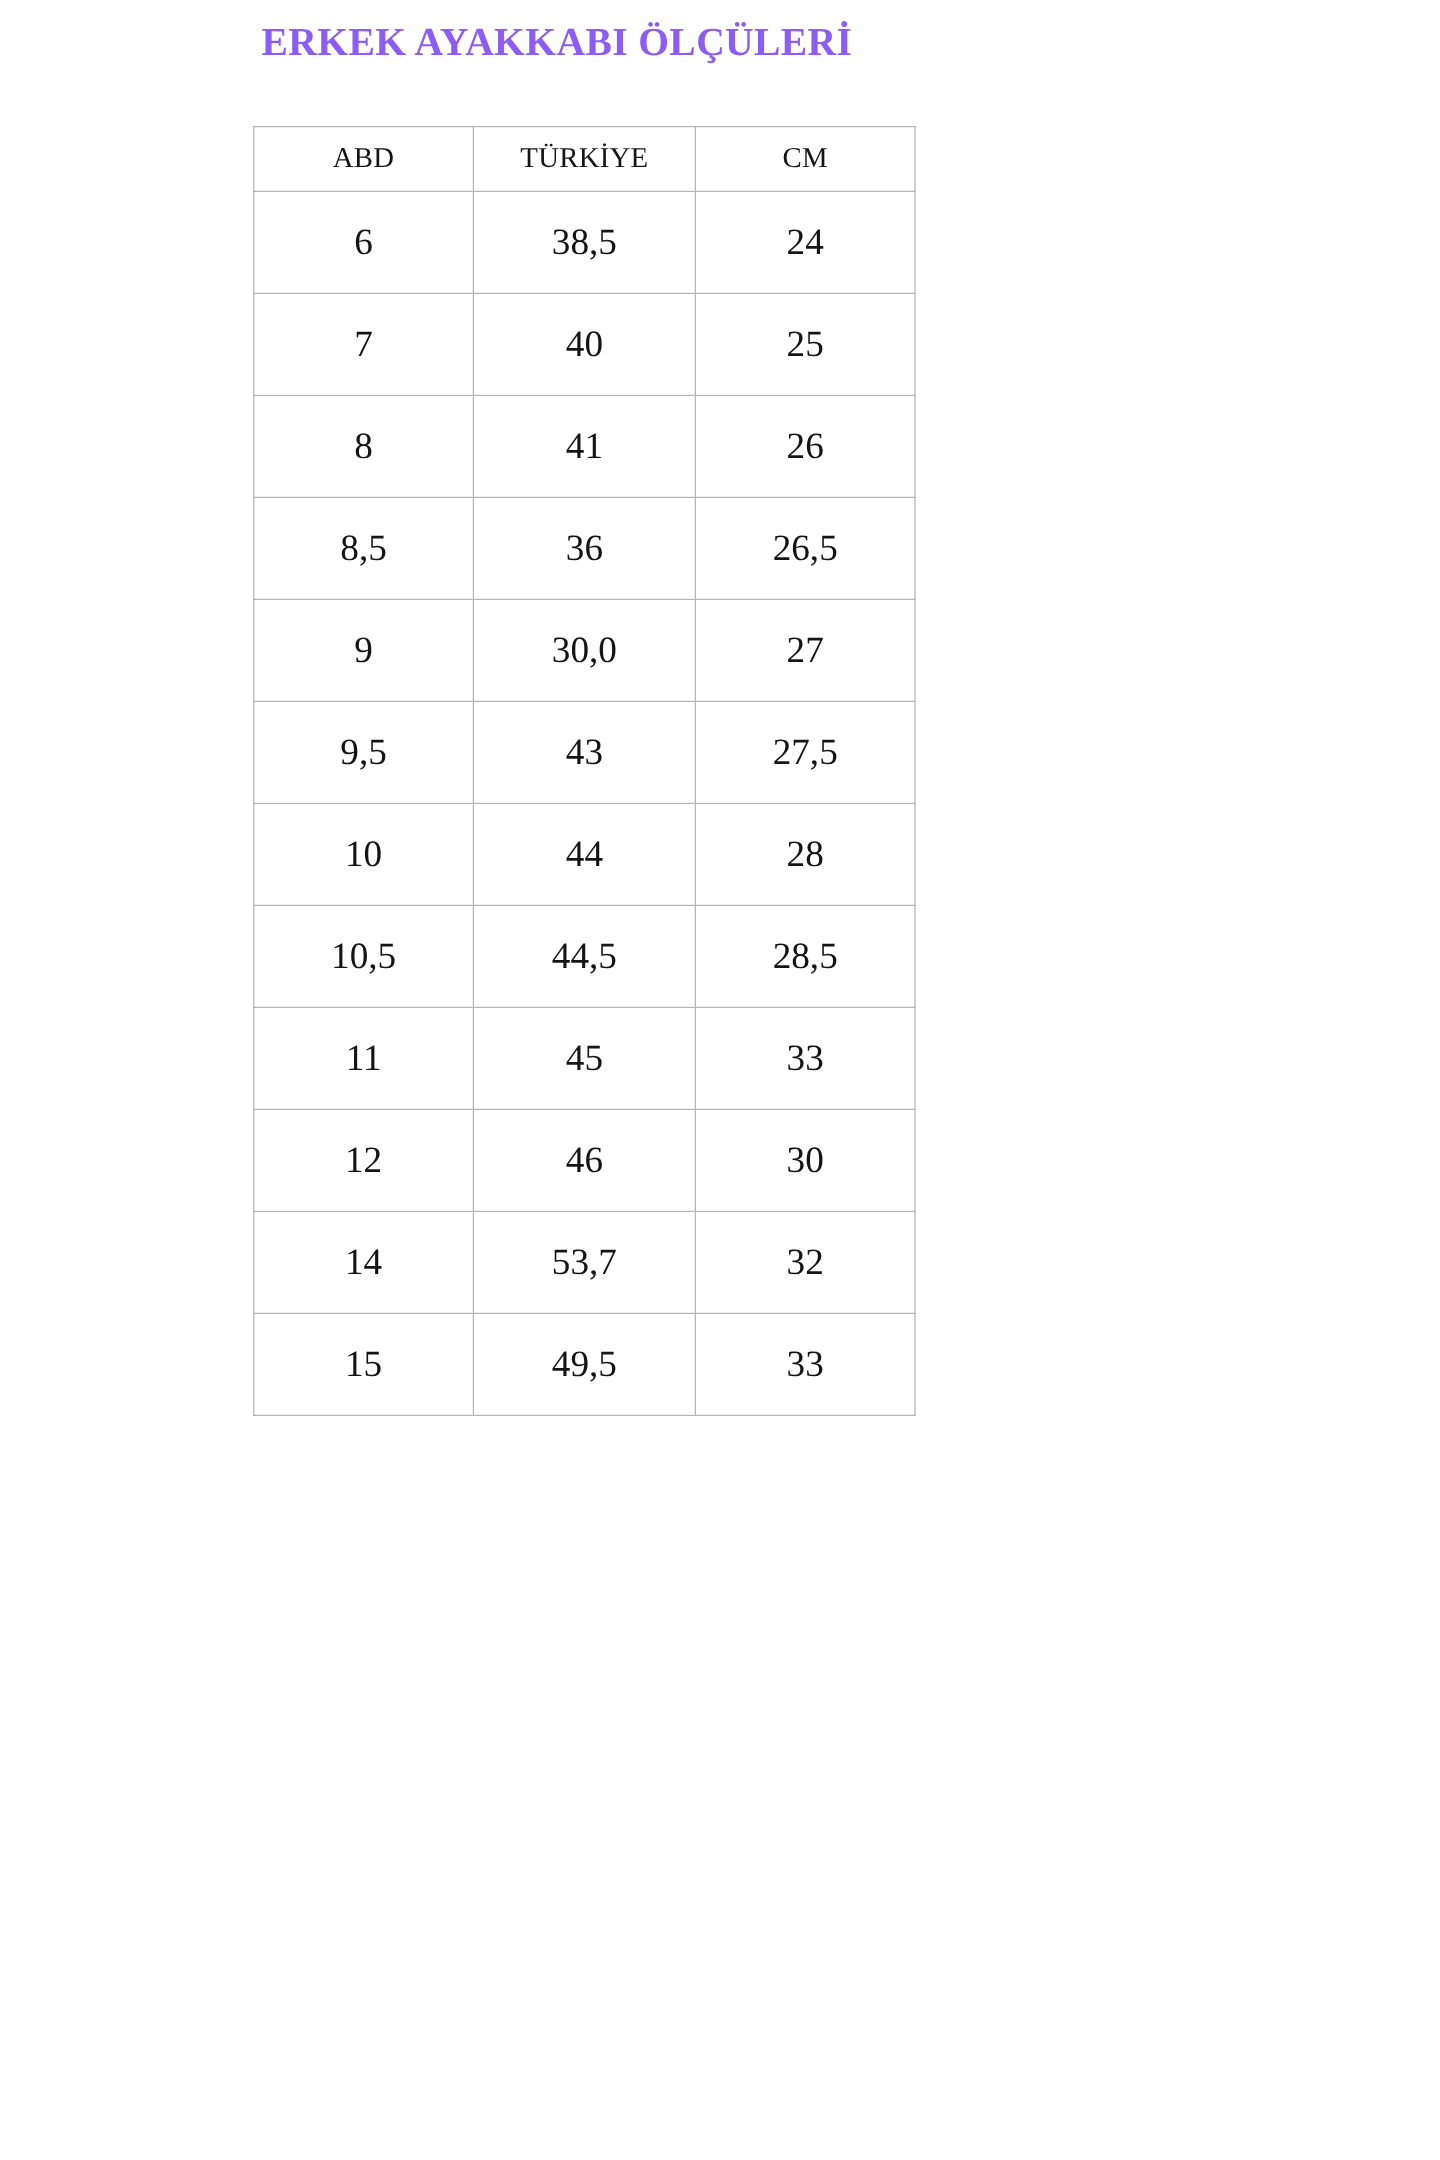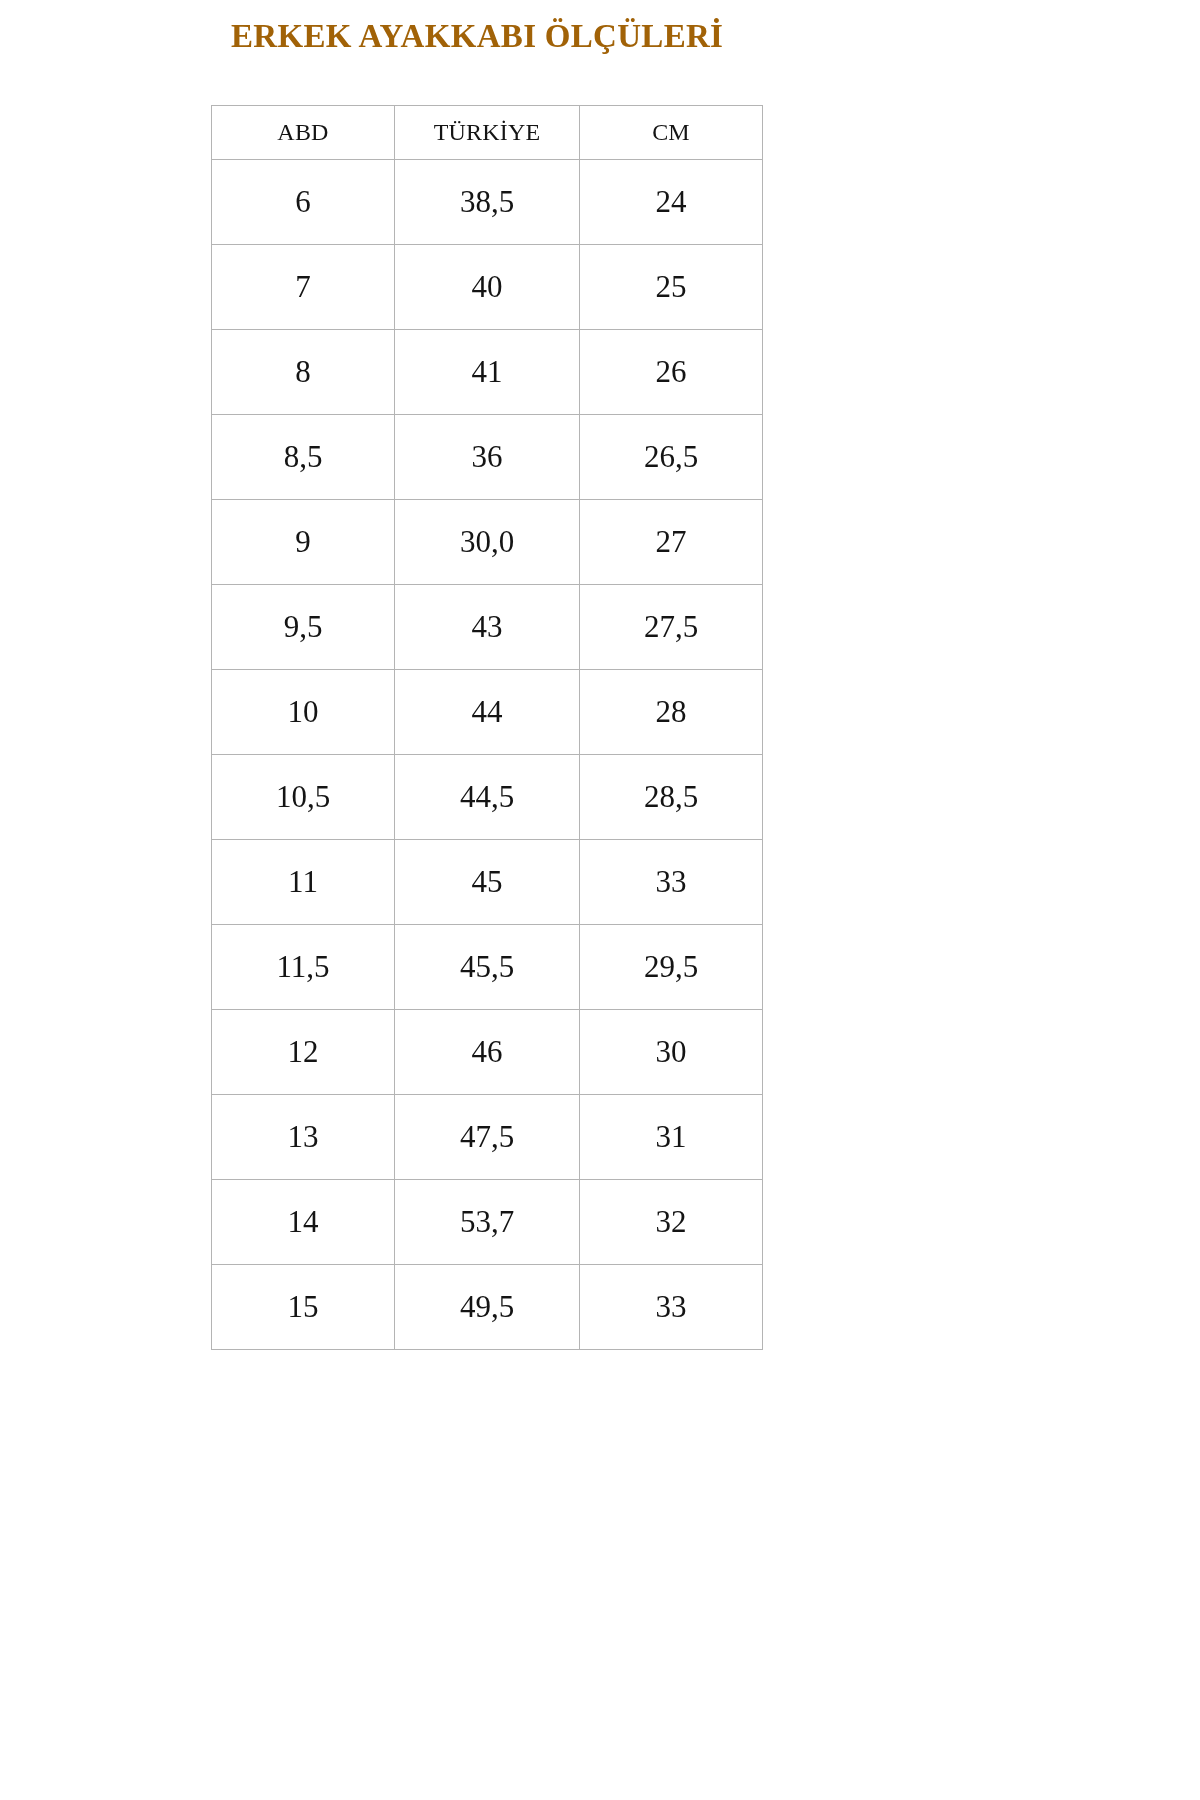--- a/index.html
+++ b/index.html
@@ -17,27 +17,27 @@
 
   .page {
     position: relative;
     width: 1200px;
     height: 1800px;
     background: #ffffff;
   }
 
   .page-title {
     position: absolute;
-    left: 231px;
+    left: 218px;
     top: 18px;
     font-family: "Liberation Serif", serif;
     font-size: 33px;
     font-weight: 700;
     letter-spacing: 0.3px;
-    color: #a16207;
+    color: #8b5cf6;
     white-space: nowrap;
   }
 
   .size-table-wrap {
     position: absolute;
     left: 211px;
     top: 105px;
     width: 551px;
   }
 
@@ -137,33 +137,23 @@
           <td>10,5</td>
           <td>44,5</td>
           <td>28,5</td>
         </tr>
         <tr>
           <td>11</td>
           <td>45</td>
           <td>33</td>
         </tr>
         <tr>
-          <td>11,5</td>
-          <td>45,5</td>
-          <td>29,5</td>
-        </tr>
-        <tr>
           <td>12</td>
           <td>46</td>
           <td>30</td>
-        </tr>
-        <tr>
-          <td>13</td>
-          <td>47,5</td>
-          <td>31</td>
         </tr>
         <tr>
           <td>14</td>
           <td>53,7</td>
           <td>32</td>
         </tr>
         <tr>
           <td>15</td>
           <td>49,5</td>
           <td>33</td>

